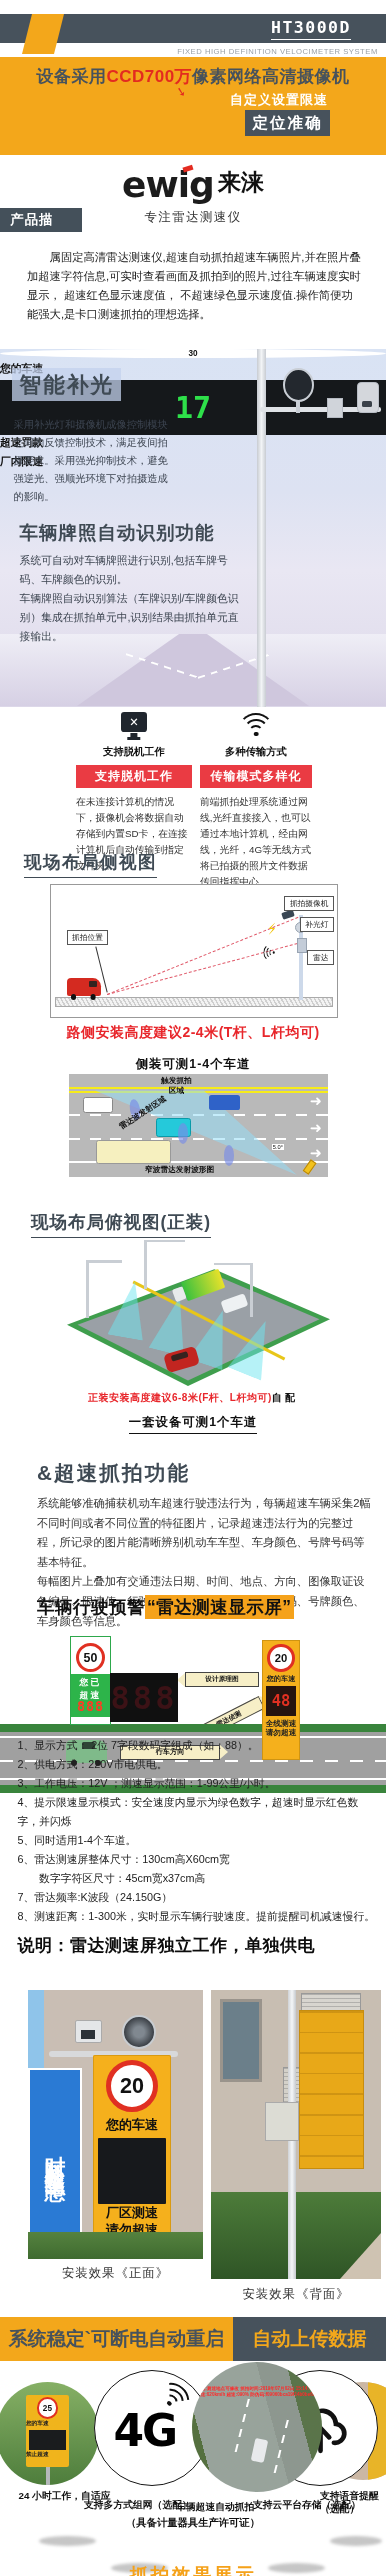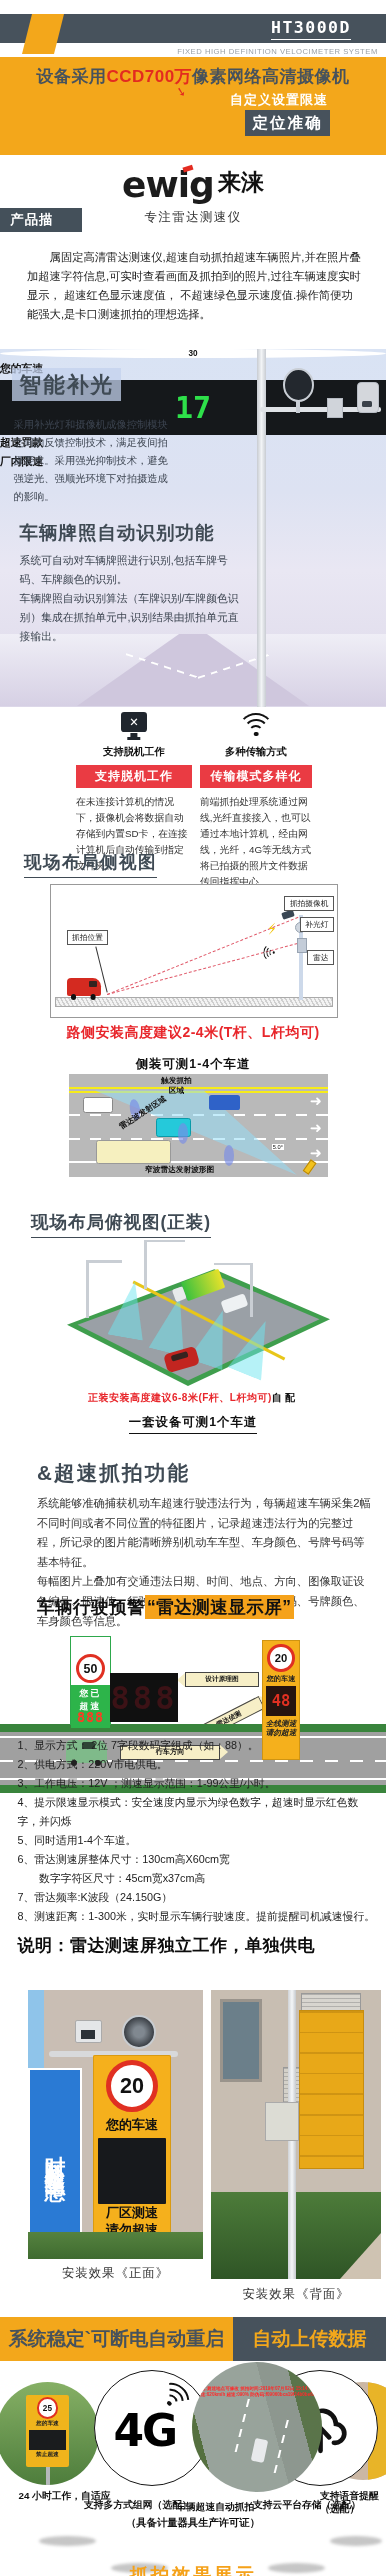--- a/index.html
+++ b/index.html
@@ -143,40 +143,40 @@
   
   .os-title{position:absolute;top:1459px;left:37px;font-size:20.6px;font-weight:bold;color:#3f4a54;letter-spacing:2.1px;}
   .os-body{position:absolute;top:1494px;left:37px;width:334px;font-size:11.3px;line-height:19.6px;color:#333;}
   .os-body p{margin:0;}
 
   
   .wn-title{position:absolute;top:1595px;left:37px;font-size:17.5px;font-weight:900;color:#111;letter-spacing:0.5px;}
   .wn-hl{background:#f5a21b;padding:2.1px 2.1px;}
   .wn-scene{position:absolute;top:1632px;left:0;width:386px;height:161px;}
   .wn-gs{position:absolute;left:70px;top:4.1px;width:39px;height:87px;background:#fff;border:1px solid #2da84b;text-align:center;z-index:2;}
-  .wn-gs .spd{width:23px;height:23px;border:3.1px solid #e03022;font-size:12.4px;margin-top:17px;}
+  .wn-gs .spd{width:23px;height:23px;border:3.1px solid #e03022;font-size:12.4px;margin-top:6px;}
   .wn-gs-g{margin-top:2.1px;background:#2db44a;color:#fff;font-size:8.8px;font-weight:900;padding:2.1px 0 3.1px;line-height:12.4px;letter-spacing:2.1px;}
   .wn-gs-v{color:#ff3b24;font-family:"DejaVu Sans Mono",monospace;font-size:13.4px;font-weight:bold;letter-spacing:1px;background:#2db44a;}
   .wn-led{position:absolute;left:110px;top:41px;width:68px;height:49px;background:#101010;display:flex;align-items:center;justify-content:center;
           color:#3c1216;font-family:"DejaVu Sans Mono",monospace;font-size:32px;font-weight:bold;letter-spacing:3.1px;z-index:2;}
   .cream-arrow{position:absolute;background:#f7efc7;border:1px solid #444;display:flex;align-items:center;justify-content:center;
                font-size:6.7px;font-weight:bold;color:#111;}
   .ca-left::before{content:"";position:absolute;left:-8.8px;top:50%;transform:translateY(-50%);
                    border-top:7.2px solid transparent;border-bottom:7.2px solid transparent;border-right:8.8px solid #f7efc7;}
   .ca-right::after{content:"";position:absolute;right:-8.8px;top:50%;transform:translateY(-50%);
                    border-top:7.2px solid transparent;border-bottom:7.2px solid transparent;border-left:8.8px solid #f7efc7;}
   .wn-a1{left:185px;top:40px;width:72px;height:13.4px;}
   .wn-a2{left:192px;top:80px;width:72px;height:12.4px;transform:rotate(-27deg);}
   .wn-ys{position:absolute;left:262px;top:8.2px;width:38px;height:120px;background:#f5b01c;border:1px solid #cf9412;
          box-sizing:border-box;text-align:center;padding:3.1px 2.6px;z-index:2;}
   .wn-ys .spd{width:21.6px;height:21.6px;border:3.1px solid #e03022;font-size:11.3px;}
   .wn-ys-label{font-size:7.2px;font-weight:900;margin-top:2.1px;}
   .wn-ys-led{margin-top:2.1px;height:30px;background:#26140f;display:flex;align-items:center;justify-content:center;
              color:#e03022;font-family:"DejaVu Sans Mono",monospace;font-size:15.5px;font-weight:bold;}
-  .wn-ys-note{font-size:7.7px;font-weight:900;margin-top:2.6px;line-height:9.8px;font-style:italic;}
+  .wn-ys-note{font-size:7.7px;font-weight:900;margin-top:2.6px;line-height:9.8px;}
   .wn-road{position:absolute;left:0;top:92px;width:386px;height:69px;background:#a0a0a0;}
   .wr-top{position:absolute;top:0;left:0;width:100%;height:8.2px;background:#39843c;}
   .wr-l1{position:absolute;top:12.4px;left:0;width:100%;height:2.1px;background:#fff;}
   .wr-dash{position:absolute;top:36px;left:0;width:100%;height:2.1px;background:repeating-linear-gradient(90deg,#fff 0 13.4px,transparent 13.4px 25px);}
   .wr-l2{position:absolute;bottom:13.4px;left:0;width:100%;height:2.1px;background:#fff;}
   .wr-bot{position:absolute;bottom:0;left:0;width:100%;height:8.2px;background:#39843c;}
   .wn-car{position:absolute;left:66px;top:15.5px;width:41px;height:23px;background:#7fba8a;border-radius:5.2px 9.3px 3.1px 3.1px;}
   .wn-car::before{content:"";position:absolute;left:15.5px;top:2.6px;width:13.4px;height:7.2px;background:#2f4436;border-radius:1.5px;}
   .wn-car::after{content:"";position:absolute;left:5.2px;bottom:-3.6px;width:6.2px;height:6.2px;border-radius:50%;background:#222;box-shadow:24px 0 0 #222;}
   .wn-a3{left:120px;top:20.6px;width:98px;height:13.4px;font-size:7.2px;}
@@ -226,21 +226,21 @@
 
   
   .stb{position:absolute;top:2317px;left:0;width:386px;height:44px;display:flex;}
   .stb-l{width:233px;background:#f3a71b;color:#47525c;font-size:19px;font-weight:900;display:flex;align-items:center;justify-content:center;}
   .stb-r{flex:1;background:#47525c;color:#f3a71b;font-size:19px;font-weight:900;display:flex;align-items:center;justify-content:center;}
 
   
   .circ{position:absolute;top:2366px;left:0;width:386px;height:227px;}
   .c{position:absolute;border-radius:50%;overflow:hidden;}
   .c1{left:-4.1px;top:15.5px;width:103px;height:103px;background:linear-gradient(180deg,#86b065 0%,#4e7d3c 100%);z-index:1;}
-  .c1s{position:absolute;left:30px;top:13.4px;width:43px;height:72px;background:#f0b41c;border-radius:2.1px;text-align:center;padding-top:2.6px;box-sizing:border-box;}
+  .c1s{position:absolute;left:30px;top:13.4px;width:43px;height:72px;background:#f0b41c;border-radius:2.1px;text-align:left;padding-top:2.6px;box-sizing:border-box;}
   .c1s .spd{width:17.5px;height:17.5px;border:2.6px solid #e03022;font-size:8.2px;}
   .c1s-label{font-size:5.7px;font-weight:900;margin-top:1.5px;}
   .c1s-led{margin:1.5px 3.1px 0;height:19.6px;background:#1a1c1e;}
   .c1s-note{font-size:5.7px;font-weight:900;margin-top:1.5px;}
   .c1s::after{content:"";position:absolute;left:19.6px;top:72px;width:4.1px;height:20.6px;background:#b5b8ba;}
   .c2{left:94px;top:4.1px;width:114px;height:114px;background:#fff;border:1px solid #161616;z-index:2;}
   .c2-4g{position:absolute;left:18.5px;top:34px;font-size:44px;font-weight:900;color:#000;letter-spacing:-2.1px;font-family:"DejaVu Sans",sans-serif;}
   .c2-arcs{position:absolute;left:61px;top:13.4px;width:36px;height:27px;transform:rotate(40deg);}
   .c3{left:192px;top:-4.1px;width:130px;height:130px;z-index:3;
       background:linear-gradient(75deg,#55703f 0 14%,#98a39b 14% 60%,#8d978f 60% 78%,#5a744a 78% 100%);}

